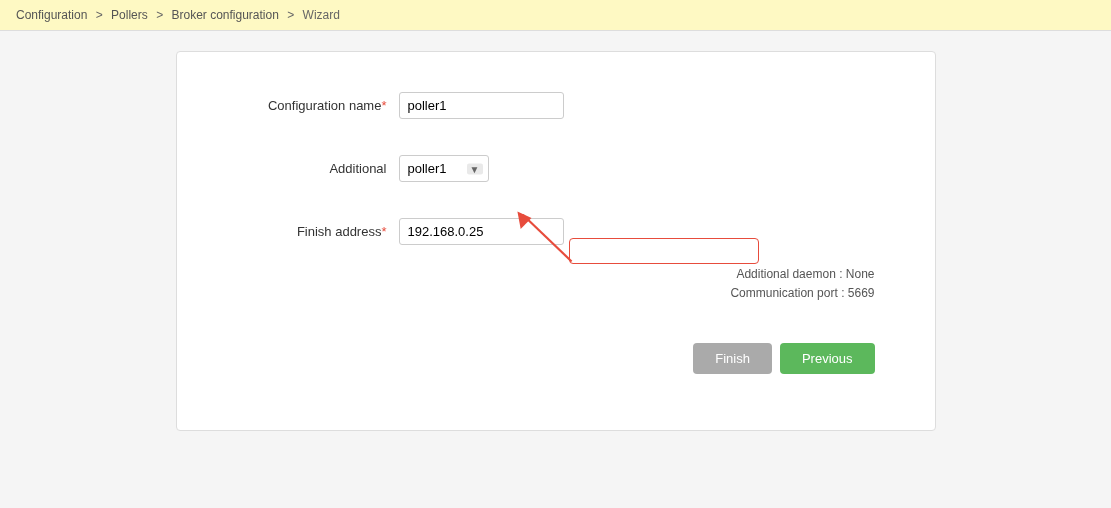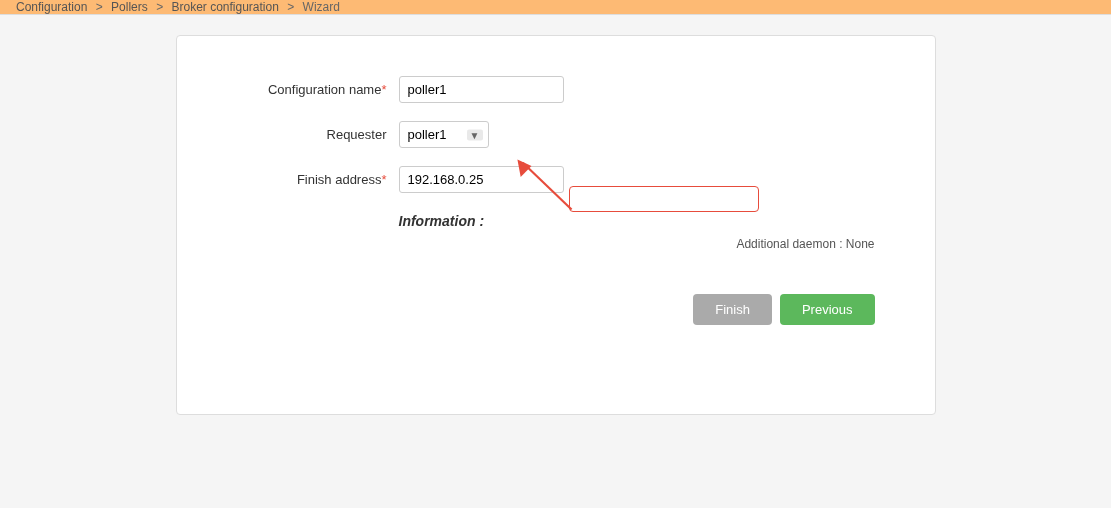--- a/index.html
+++ b/index.html
@@ -3,22 +3,22 @@
   <meta charset="utf-8">
   <style>
     * { box-sizing: border-box; margin: 0; padding: 0; }
     body {
       font-family: Arial, sans-serif;
       font-size: 13px;
       background: #f5f5f5;
       color: #333;
     }
     .breadcrumb-bar {
-      background: #fdba74;
-      padding: 0 16px;
+      background: #fef9c3;
+      padding: 8px 16px;
       border-bottom: 1px solid #ddd;
       font-size: 12px;
       color: #666;
     }
     .breadcrumb-bar span {
       color: #666;
     }
     .breadcrumb-bar a {
       color: #555;
       text-decoration: none;
@@ -36,21 +36,21 @@
       border: 1px solid #ddd;
       border-radius: 4px;
       width: 760px;
       min-height: 380px;
       padding: 40px 60px 30px 60px;
       position: relative;
     }
     .form-section {
       display: flex;
       flex-direction: column;
-      gap: 18px;
+      gap: 36px;
       margin-bottom: 20px;
     }
     .form-row {
       display: flex;
       align-items: center;
       gap: 12px;
     }
     .form-label {
       width: 150px;
       text-align: right;
@@ -184,21 +184,21 @@
 
       <div class="form-row">
         <label class="form-label">
           <span>Configuration name</span><span class="required">*</span>
         </label>
         <input class="form-input" type="text" value="poller1" style="">
       </div>
 
       <div class="form-row">
         <label class="form-label">
-          <span>Requester</span>
+          <span>Additional</span>
         </label>
         <div class="form-select-wrapper">
           <select class="form-select">
             <option>poller1</option>
           </select>
           <span class="select-arrow">▼</span>
         </div>
       </div>
 
       <div class="form-row" style="position:relative;">
@@ -214,22 +214,22 @@
               <line x1="55" y1="48" x2="10" y2="5" stroke="#e74c3c" stroke-width="2"></line>
               <polygon points="5,2 18,8 8,18" fill="#e74c3c"></polygon>
             </svg>
           </div>
         </div>
       </div>
 
     </div>
 
     <div class="info-section">
-      <div class="info-title">Information :</div>
       <div class="info-line">Additional daemon : None</div>
+      <div class="info-line">Communication port : 5669</div>
     </div>
 
     <div class="footer-buttons">
       <button class="btn btn-finish">Finish</button>
       <button class="btn btn-previous">Previous</button>
     </div>
 
   </div>
 </div>
 

